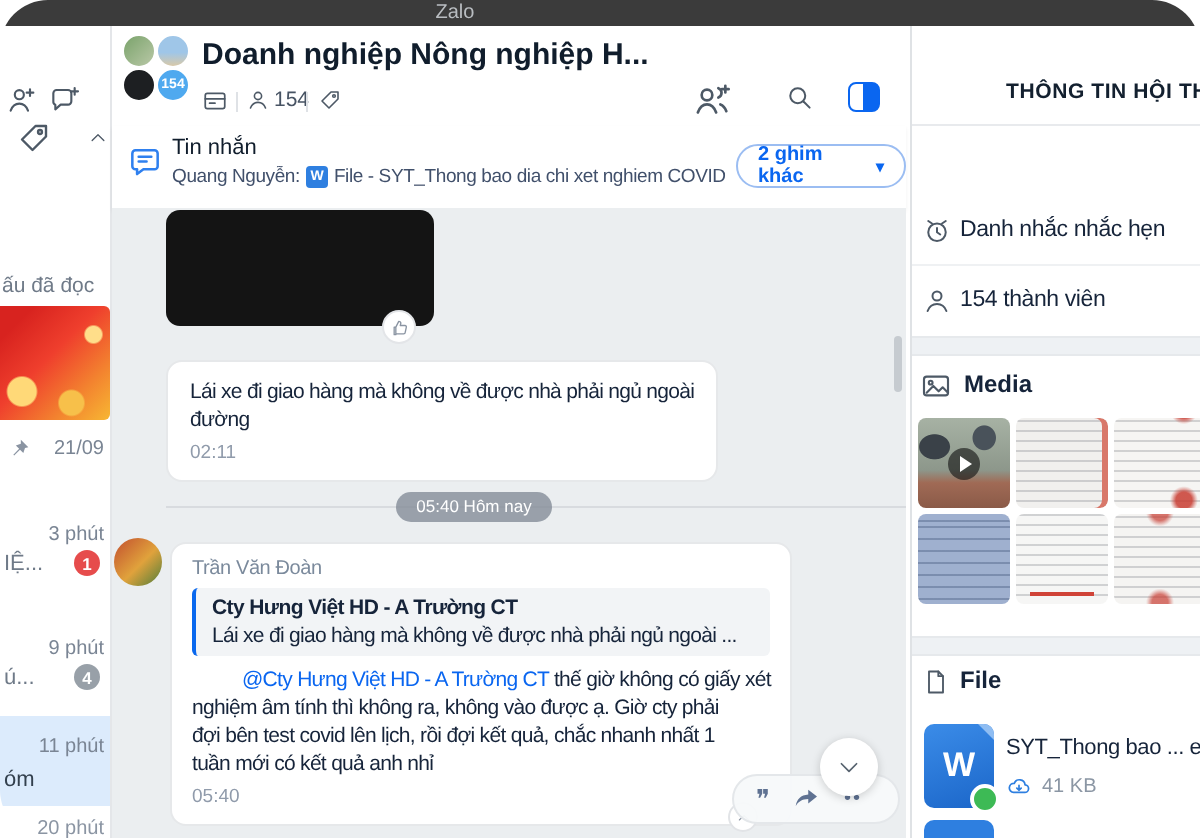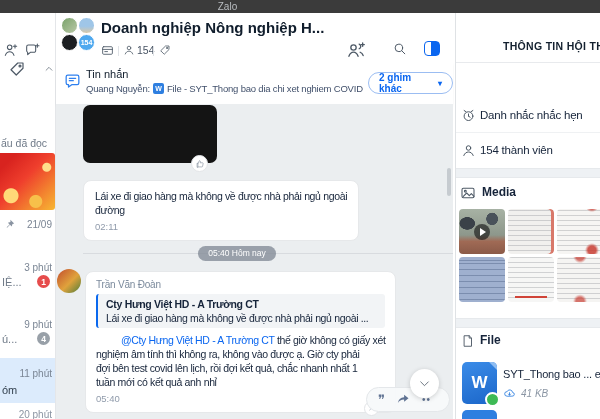--- a/index.html
+++ b/index.html
@@ -1,17 +1,17 @@
 <!DOCTYPE html>
 <html><head>
 <meta charset="utf-8">
 <style>
   html,body{margin:0;padding:0;background:#fff;}
   #app{position:relative;width:600px;height:419px;overflow:hidden;
-       font-family:"Liberation Sans",sans-serif;background:#fff;color:#16243a;}
+       font-family:"Liberation Sans",sans-serif;background:#fff;color:#16243a;border-radius:24px;}
   .ab{position:absolute;}
   .ic{stroke:#4d5966;fill:none;stroke-width:1.6;stroke-linecap:round;stroke-linejoin:round;}
   .ic-blue{stroke:#2f80ef;}
   .nowrap{white-space:nowrap;}
 
   
   .titlebar{left:0;top:0;width:600px;height:13px;background:#3b3b3b;}
   .titlebar span{display:block;width:455px;text-align:center;font-size:10px;line-height:13px;color:#b9bdc1;}
 
   
@@ -78,21 +78,21 @@
   .thumb{width:46px;height:45px;border-radius:4px;}
   .t-lines{background-image:repeating-linear-gradient(180deg,rgba(110,114,122,.28) 0 1px,transparent 1px 5px);
            background-position:0 6px;background-repeat:repeat;}
   .playwrap{width:16px;height:16px;border-radius:50%;background:rgba(15,15,15,.6);display:flex;align-items:center;justify-content:center;}
   .playtri{width:0;height:0;border-left:6px solid #fff;border-top:4px solid transparent;border-bottom:4px solid transparent;margin-left:2px;}
   .wfile{width:35px;height:42px;border-radius:5px;background:linear-gradient(160deg,#3b8ce8,#1b66c9);position:relative;
          display:flex;align-items:center;justify-content:center;color:#fff;font-size:17px;font-weight:bold;}
   .wfold{position:absolute;top:0;right:0;width:0;height:0;border-left:8px solid transparent;border-top:8px solid #8fbdf2;border-radius:0 5px 0 0;}
   .gdot{position:absolute;right:-3px;bottom:-3px;width:11px;height:11px;border-radius:50%;background:#3dba55;border:2px solid #fff;}
   .fname{font-size:11px;color:#16243a;white-space:nowrap;letter-spacing:-.2px;}
-  .fsize{font-size:10px;color:#8b96a4;font-style:italic;}
+  .fsize{font-size:10px;color:#8b96a4;}
 </style>
 </head>
 <body>
 
 <div id="app">
 
   <div class="ab titlebar">
     <span>Zalo</span>
   </div>
 

